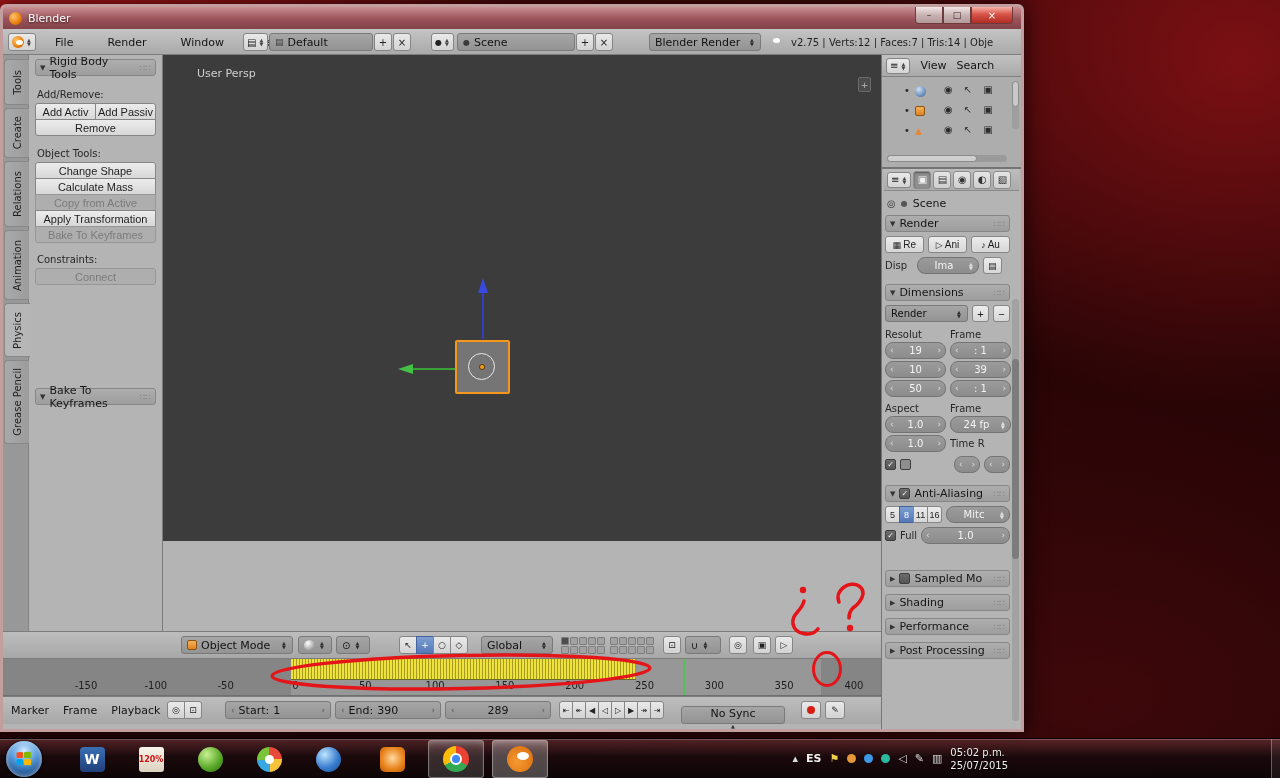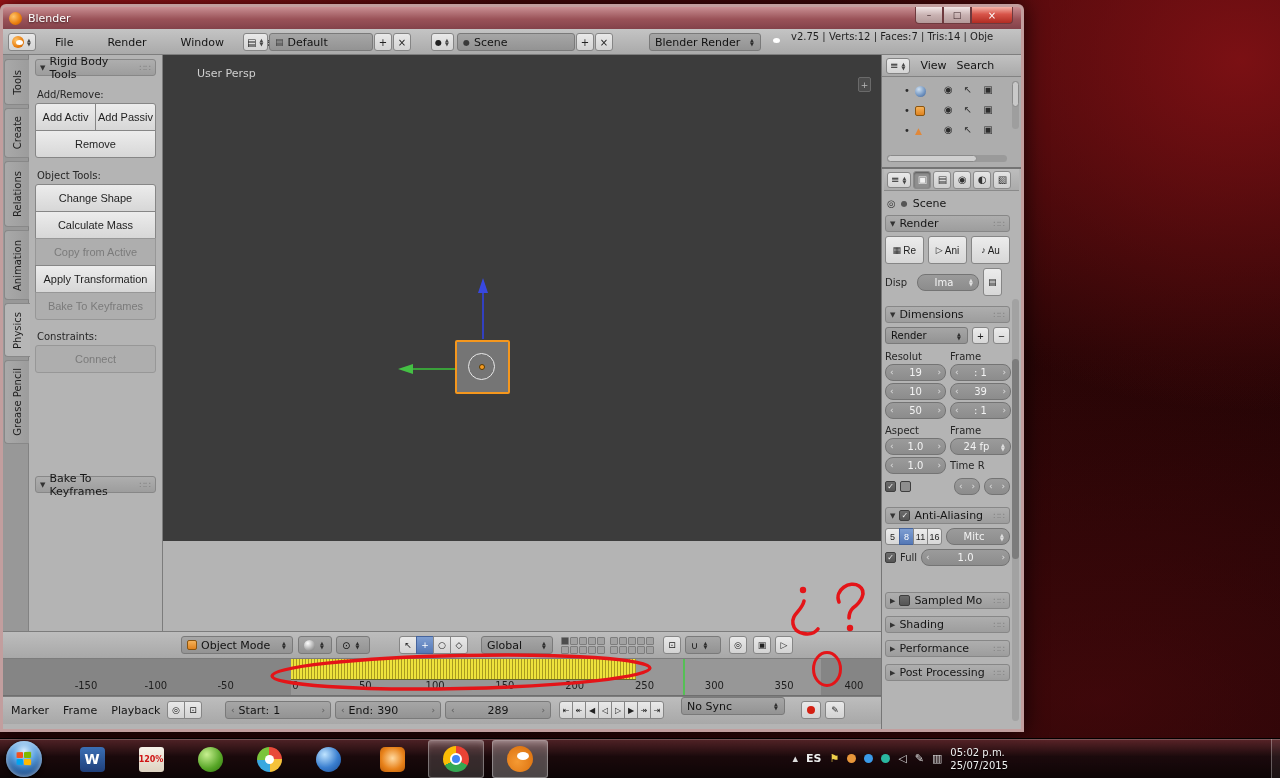--- a/index.html
+++ b/index.html
@@ -23,21 +23,21 @@
   .wbtn{width:28px;height:17px;border:1px solid #6e3a3e;border-top:none;background:linear-gradient(#f2e6e6,#c9b2b2 50%,#b49a9a);
     color:#3a2326;font-size:9px;display:flex;align-items:center;justify-content:center;}
   .wbtn:first-child{border-radius:0 0 0 4px;}
   .wbtn.close{width:42px;background:linear-gradient(#f5b3a8,#d8554a 45%,#b12c22);color:#fff;border-radius:0 0 4px 0;font-size:10px;}
   .client{position:absolute;left:0;top:22px;right:0;bottom:0;background:#b4b4b4;overflow:hidden;}
 
   
   .abs{position:absolute;}
   .hmenu{font-size:11px;color:#141414;cursor:default;}
   .btn{background:linear-gradient(#ececec,#d7d7d7);border:1px solid #868686;border-radius:3px;color:#1e1e1e;
-    font-size:11px;height:28px;display:flex;align-items:center;justify-content:center;gap:3px;}
+    font-size:11px;height:17px;display:flex;align-items:center;justify-content:center;gap:3px;}
   .btn.dis{background:#aeaeae;color:#7b7b7b;border-color:#979797;}
   .btn.blue{background:linear-gradient(#7e9ed2,#5478b6);border-color:#44639c;color:#fff;}
   .field{background:linear-gradient(#a6a6a6,#939393);border:1px solid #7a7a7a;border-radius:3px;color:#121212;
     font-size:11px;height:18px;display:flex;align-items:center;padding:0 5px;gap:4px;}
   .pill{background:linear-gradient(#9b9b9b,#8c8c8c);border:1px solid #747474;border-radius:8px;color:#f3f3f3;
     font-size:10px;height:17px;display:flex;align-items:center;padding:0 4px;gap:2px;}
   .pill .val{flex:1;text-align:center;}
   .step{color:rgba(255,255,255,.7);font-size:9px;line-height:1;}
   .field .step{color:rgba(0,0,0,.45);}
   .ud{display:inline-block;width:6px;font-size:5px;line-height:4px;word-break:break-all;text-align:center;opacity:.8;}
@@ -217,21 +217,21 @@
           <span>Scene</span>
         </div>
         <div class="iconbtn abs" style="left:573px;top:4px;width:18px;">+</div>
         <div class="iconbtn abs" style="left:592px;top:4px;width:18px;">×</div>
 
         <div class="field abs" style="left:646px;top:4px;width:112px;">
           <span style="flex:1">Blender Render</span>
           <span class="ud">▲▼</span>
         </div>
         <span class="blogo abs" style="left:766px;top:5px;"></span>
-        <div class="statline abs" style="left:788px;top:2px;right:2px;">v2.75 | Verts:12 | Faces:7 | Tris:14 | Obje</div>
+        <div class="statline abs" style="left:788px;top:8px;right:2px;">v2.75 | Verts:12 | Faces:7 | Tris:14 | Obje</div>
       </div>
 
       <div class="tabcol">
         <div class="vtab" style="height:46px">
             <span>Tools</span>
           </div>
         <div class="vtab" style="height:50px">
             <span>Create</span>
           </div>
         <div class="vtab" style="height:66px">
@@ -644,21 +644,21 @@
           <div class="pbtn">⇤</div>
           <div class="pbtn">↞</div>
           <div class="pbtn">◀</div>
           <div class="pbtn">◁</div>
           <div class="pbtn">▷</div>
           <div class="pbtn">▶</div>
           <div class="pbtn">↠</div>
           <div class="pbtn">⇥</div>
         </div>
 
-        <div class="field abs" style="left:678px;top:0;width:104px;">
+        <div class="field abs" style="left:678px;top:9px;width:104px;flex-direction:column;">
           <span style="flex:1">No Sync</span>
           <span class="ud">▲▼</span>
         </div>
         <div class="mbtn abs" style="left:798px;top:4px;width:20px;">
             <span class="recdot"></span>
           </div>
         <div class="mbtn abs" style="left:822px;top:4px;width:20px;">✎</div>
       </div>
 
     </div>

